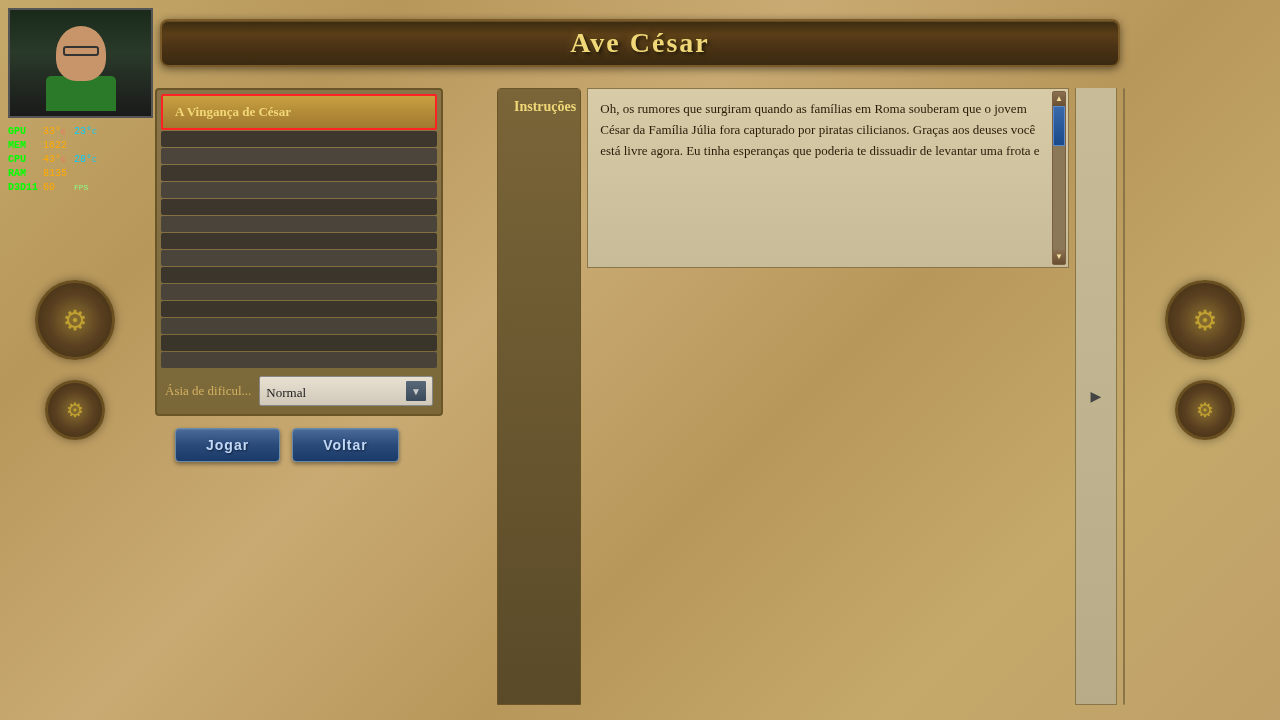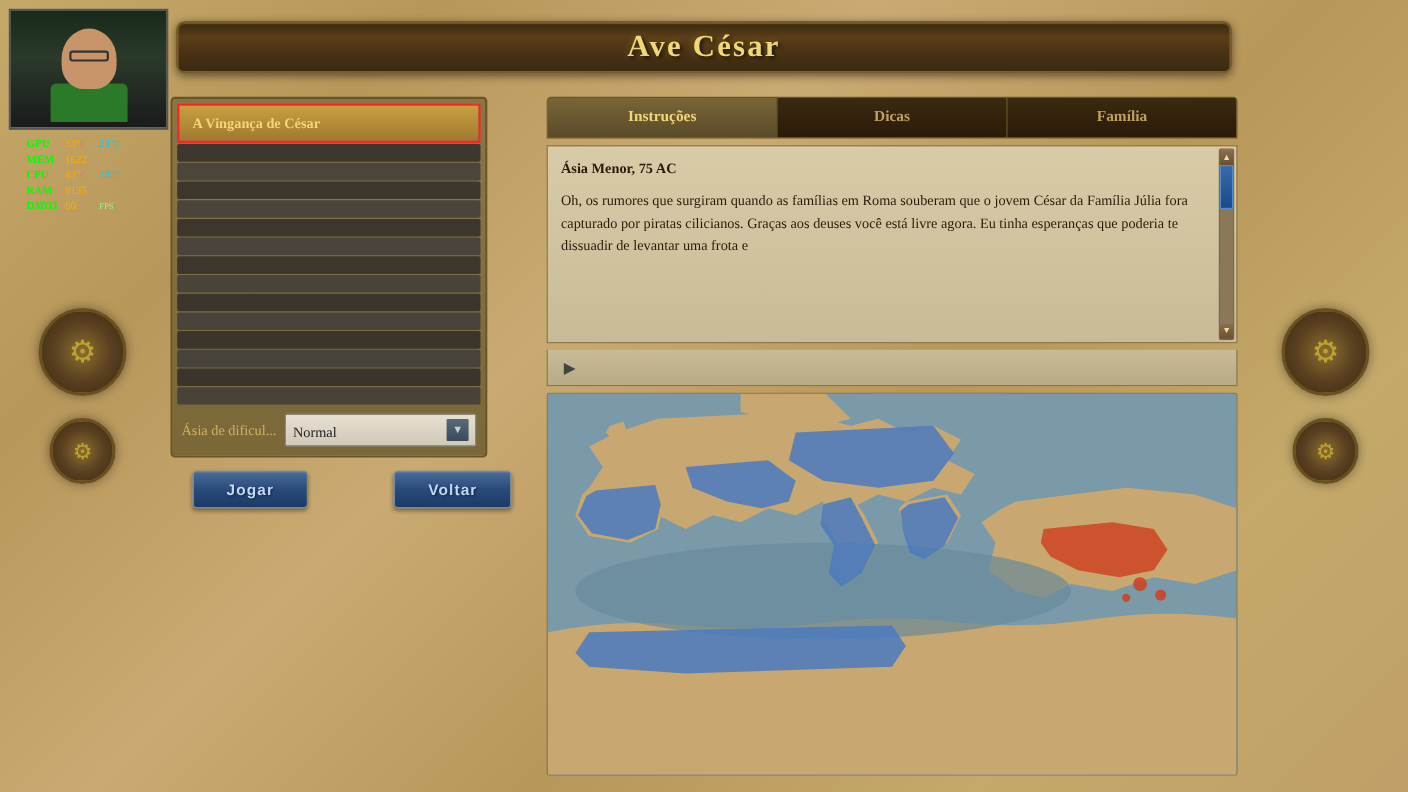--- a/index.html
+++ b/index.html
@@ -71,22 +71,21 @@
     }
 
     
     .hud-stats {
       position: absolute;
       top: 125px;
       left: 8px;
       z-index: 10;
       font-size: 10px;
       line-height: 1.4;
-      font-family: Liberation Serif, serif;
-      margin-left: 16px;
+      font-family: Liberation Mono, monospace;
     }
     .hud-row {
       display: flex;
       gap: 3px;
       align-items: center;
     }
     .hud-label { color: #00ff00; font-weight: bold; min-width: 32px; }
     .hud-val1 { color: #ffaa00; min-width: 28px; }
     .hud-val2 { color: #00ccff; min-width: 28px; }
 
@@ -206,42 +205,42 @@
       color: #ccc;
       font-size: 10px;
       border-radius: 1px;
     }
 
     
     .buttons-row {
       display: flex;
       gap: 12px;
       padding: 12px 20px 8px 20px;
-      justify-content: space-between;
+      justify-content: flex-start;
     }
     .game-button {
       padding: 8px 30px;
       font-size: 14px;
       font-weight: bold;
       border: none;
       border-radius: 4px;
       cursor: pointer;
       background: linear-gradient(180deg, #4a6a9a 0%, #2a4a7a 50%, #1a3a6a 100%);
       color: #c0d8f8;
       border: 1px solid #6a8aaa;
       text-shadow: 1px 1px 2px rgba(0,0,0,0.5);
       box-shadow: 0 2px 4px rgba(0,0,0,0.4), inset 0 1px 0 rgba(255,255,255,0.1);
       letter-spacing: 1px;
     }
 
     
     .right-panel {
       flex: 1;
       display: flex;
-      flex-direction: column;
+      flex-direction: row;
       gap: 6px;
     }
 
     
     .tabs-bar {
       display: flex;
       background: linear-gradient(180deg, #5a4a28 0%, #4a3a18 100%);
       border: 1px solid #6a5528;
       border-radius: 4px 4px 0 0;
       overflow: hidden;
@@ -492,21 +491,20 @@
       <div class="tab">
         <span>Dicas</span>
       </div>
       <div class="tab">
         <span>Família</span>
       </div>
     </div>
 
     <div class="text-content-area">
       <div style="padding-right:16px;">
-        <p style="font-weight:bold;margin-bottom:8px;">Ásia Menor, 75 AC</p>
         <p>Oh, os rumores que surgiram quando as famílias em Roma souberam que o jovem César da Família Júlia fora capturado por piratas cilicianos. Graças aos deuses você está livre agora. Eu tinha esperanças que poderia te dissuadir de levantar uma frota e</p>
       </div>
       <div class="scrollbar-right">
         <div class="scrollbar-up">▲</div>
         <div class="scrollbar-track">
           <div class="scrollbar-thumb"></div>
         </div>
         <div class="scrollbar-down">▼</div>
       </div>
     </div>

